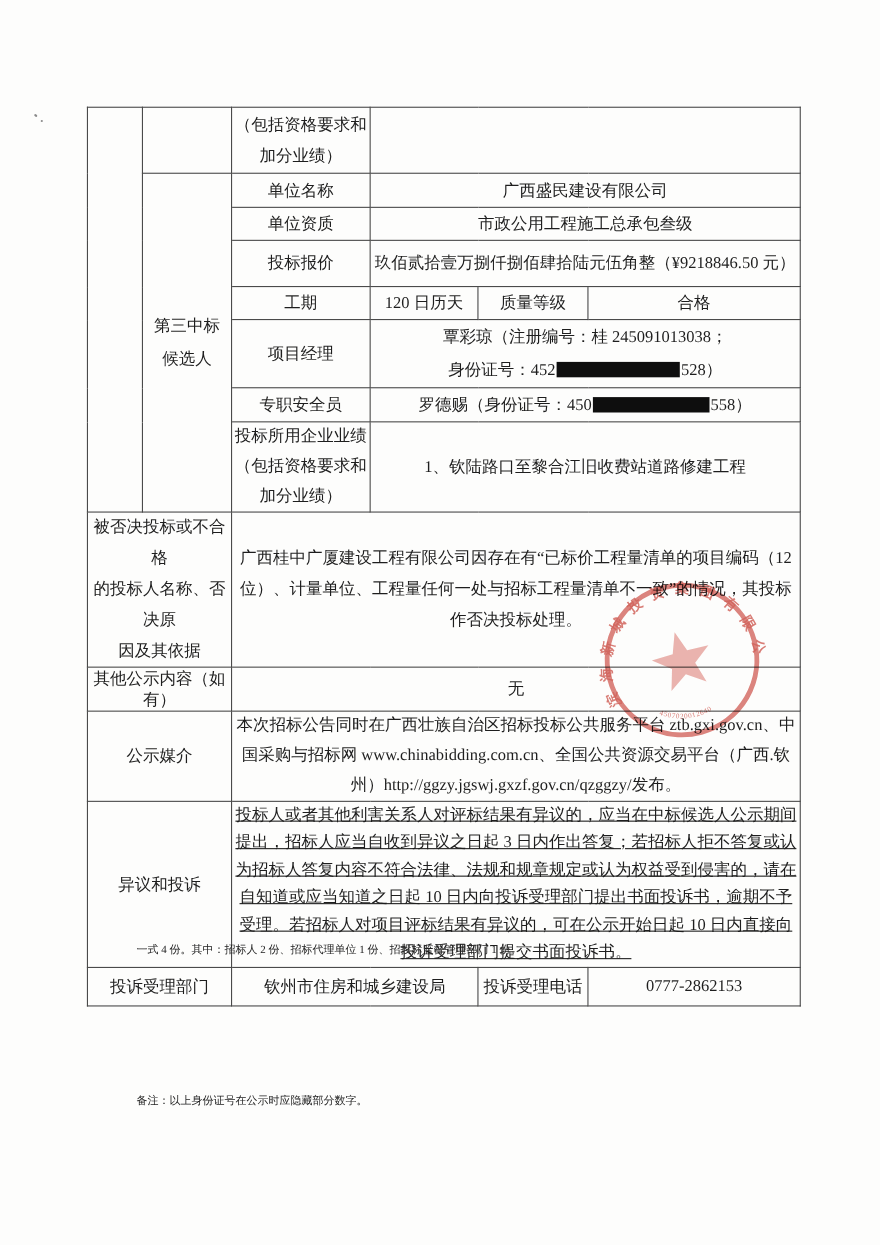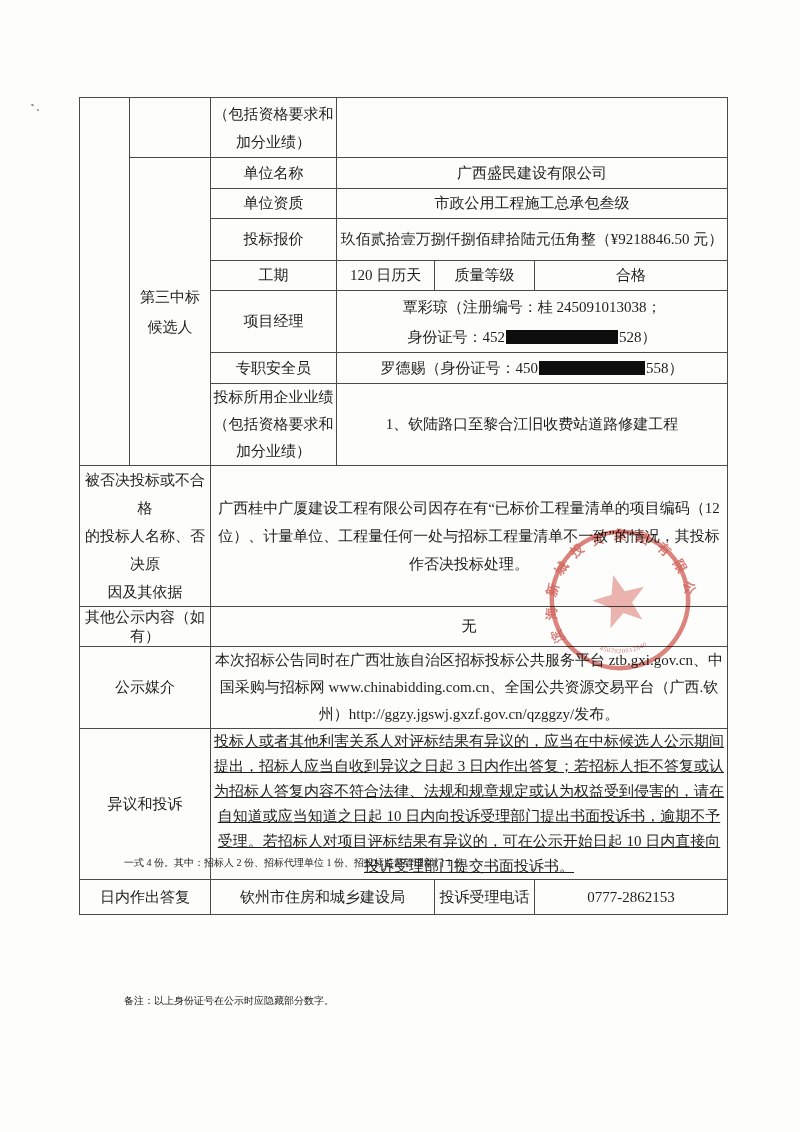--- a/index.html
+++ b/index.html
@@ -134,21 +134,21 @@
     <td colspan="2">公示媒介</td>
     <td colspan="4" class="left pad lh27 brkall">本次招标公告同时在广西壮族自治区招标投标公共服务平台 ztb.gxi.gov.cn、中国采购与招标网 www.chinabidding.com.cn、全国公共资源交易平台（广西.钦州）http://ggzy.jgswj.gxzf.gov.cn/qzggzy/发布。</td>
   </tr>
 
   <tr style="height:150px">
     <td colspan="2">异议和投诉</td>
     <td colspan="4" class="left pad lh25 just">投标人或者其他利害关系人对评标结果有异议的，应当在中标候选人公示期间提出，招标人应当自收到异议之日起 3 日内作出答复；若招标人拒不答复或认为招标人答复内容不符合法律、法规和规章规定或认为权益受到侵害的，请在自知道或应当知道之日起 10 日内向投诉受理部门提出书面投诉书，逾期不予受理。若招标人对项目评标结果有异议的，可在公示开始日起 10 日内直接向投诉受理部门提交书面投诉书。</td>
   </tr>
 
   <tr style="height:35px">
-    <td colspan="2">日内作出答复</td>
+    <td colspan="2">投诉受理部门</td>
     <td colspan="2">钦州市住房和城乡建设局</td>
     <td>投诉受理电话</td>
     <td>0777-2862153</td>
   </tr>
 </tbody>
   </table>
 
 <div class="note-line" id="copies-note">一式 4 份。其中：招标人 2 份、招标代理单位 1 份、招投标监督管理部门 1 份。</div>
 <div class="note-line" id="remark-note">备注：以上身份证号在公示时应隐藏部分数字。</div>
 

